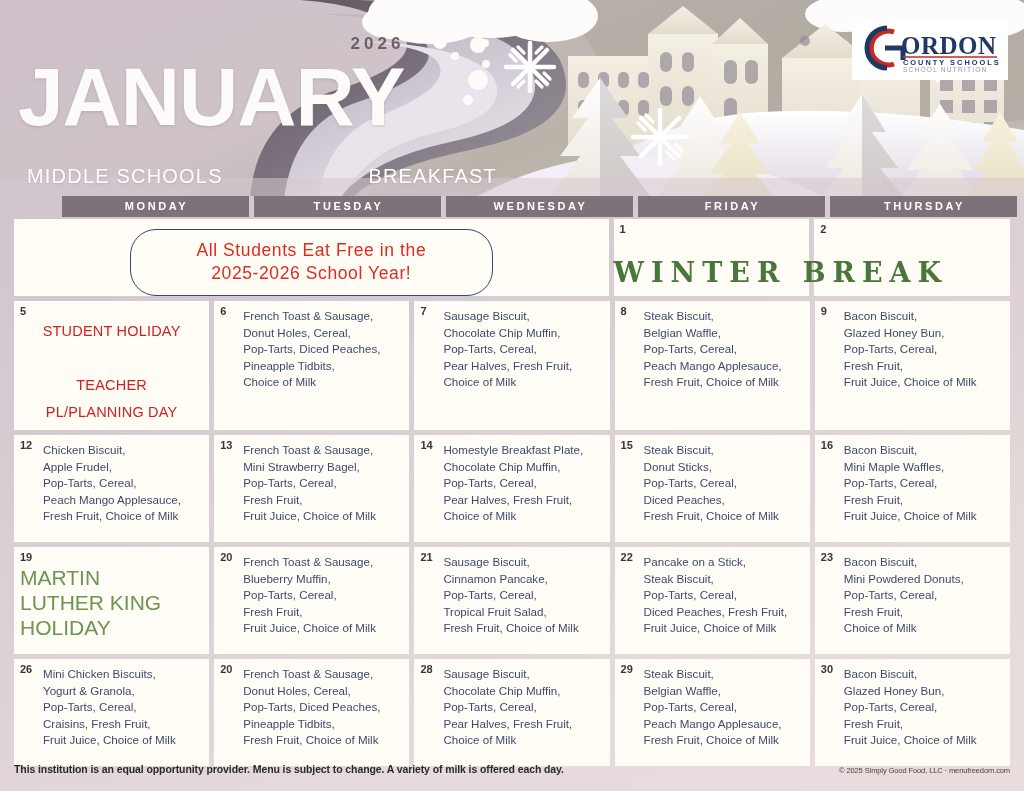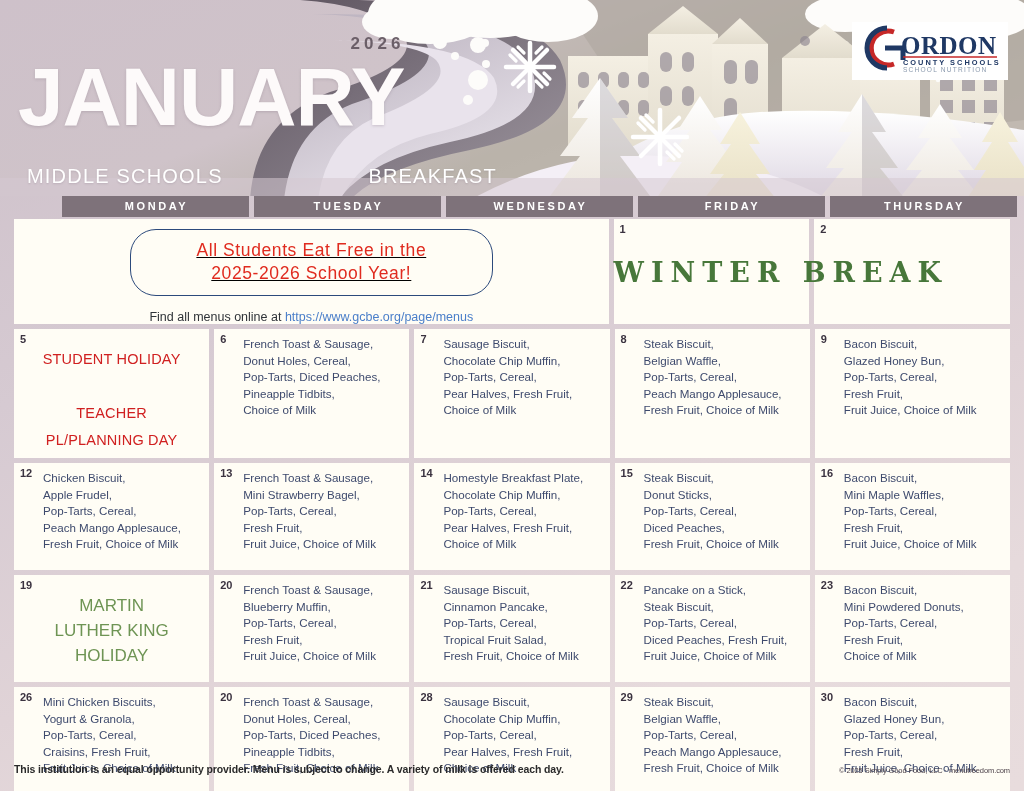--- a/index.html
+++ b/index.html
@@ -145,23 +145,23 @@
     color: #d02020;
     font-size: 14.5px;
     line-height: 27px;
     text-align: center;
     margin: 12px 0 0 0;
     white-space: pre-line;
     letter-spacing: 0.2px;
   }
   .holiday-green {
     color: #6e9454;
-    font-size: 17px;
+    font-size: 21px;
     line-height: 25px;
-    text-align: center;
+    text-align: left;
     margin: 13px 0 0 0;
     white-space: pre-line;
   }
 
   
   .promo-cell {
     flex: 3;
     background: #fffdf5;
     position: relative;
     padding: 10px 0 0 0;
@@ -169,21 +169,20 @@
     flex-direction: column;
     align-items: center;
   }
   .promo-box {
     width: 363px;
     border: 1.6px solid #2c4a7c;
     border-radius: 26px;
     padding: 9px 10px 10px 10px;
     text-align: center;
     background: transparent;
-    text-decoration: underline;
   }
   .promo-text {
     color: #e02b1f;
     font-size: 17.5px;
     line-height: 23px;
     letter-spacing: 0.6px;
     white-space: pre-line;
   }
   .promo-find {
     margin-top: 14px;
@@ -437,23 +436,20 @@
   </div>
 
   <div class="grid">
 
     <div class="week week-0">
       <div class="promo-cell">
         <div class="promo-box">
           <div class="promo-text">All Students Eat Free in the
 2025-2026 School Year!</div>
         </div>
-        <div class="promo-find">
-          <span>Find all menus online at </span><span class="url">https://www.gcbe.org/page/menus</span>
-        </div>
       </div>
 
       <div class="break-cell">
         <div class="break-half">
           <div class="daynum">1</div>
         </div>
         <div class="break-half">
           <div class="daynum">2</div>
         </div>
         <div class="break-text">WINTER BREAK</div>

